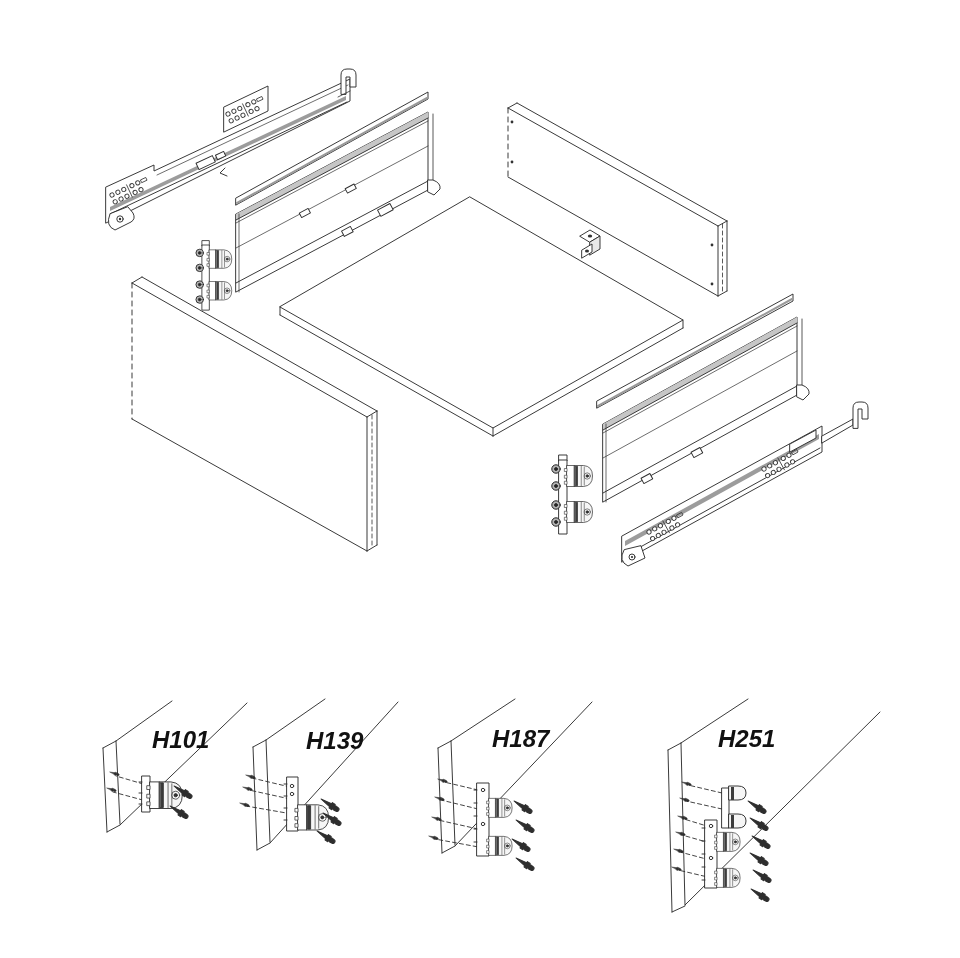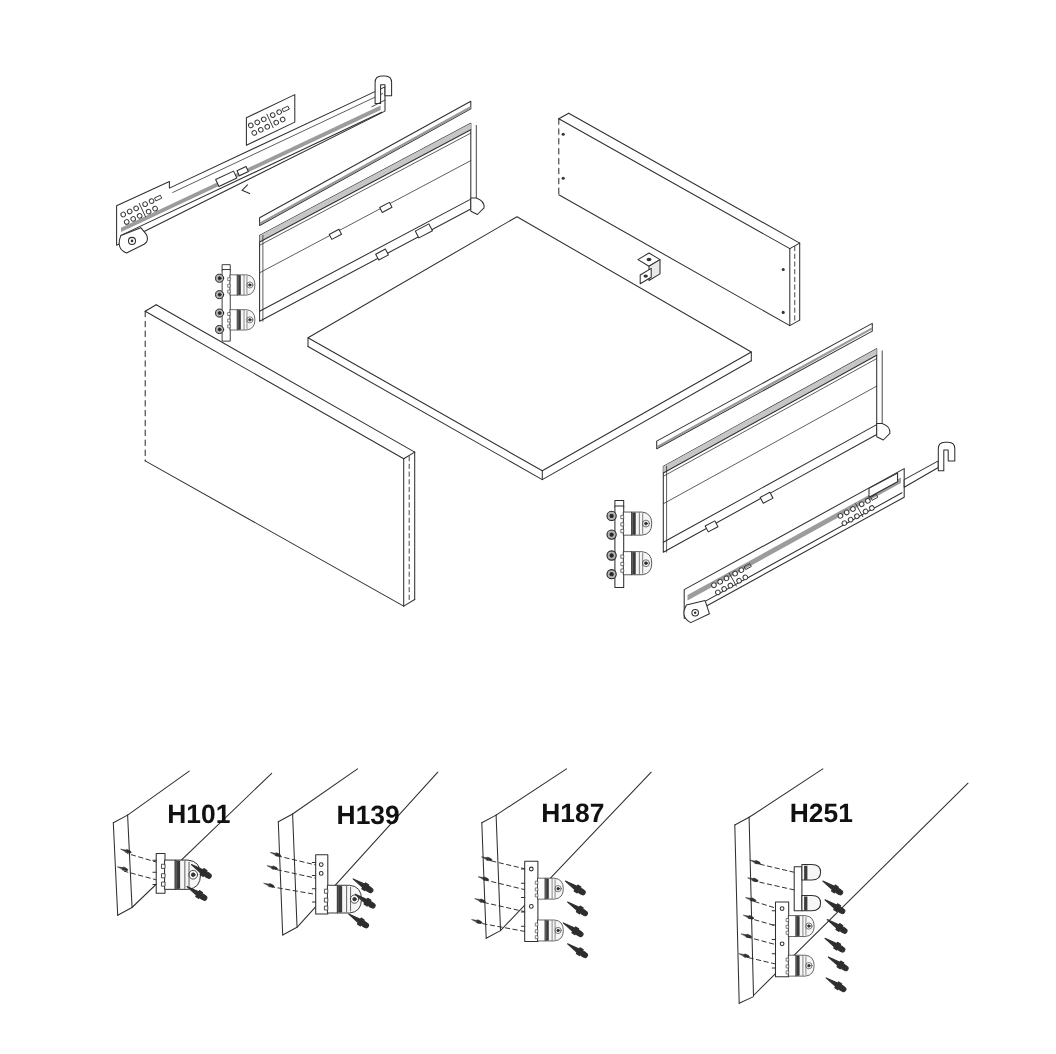--- a/index.html
+++ b/index.html
@@ -1,16 +1,16 @@
 <!DOCTYPE html>
 <html><head>
 <meta charset="utf-8">
 <style>
   html,body{margin:0;padding:0;background:#fff;}
-  .canvas{width:960px;height:958px;background:#fff;position:relative;font-family:"Liberation Sans",sans-serif;}
+  .canvas{width:960px;height:958px;background:#fff;position:relative;font-family:"Liberation Sans",sans-serif;font-style:italic;}
   svg{display:block;}
   text.lbl{font-family:"Liberation Sans",sans-serif;font-weight:bold;font-size:24px;fill:#111;}
 </style>
 </head>
 <body>
 
 <div class="canvas">
 <svg width="960" height="958" viewBox="0 0 960 958">
 <defs>
   <symbol id="screw" overflow="visible">

